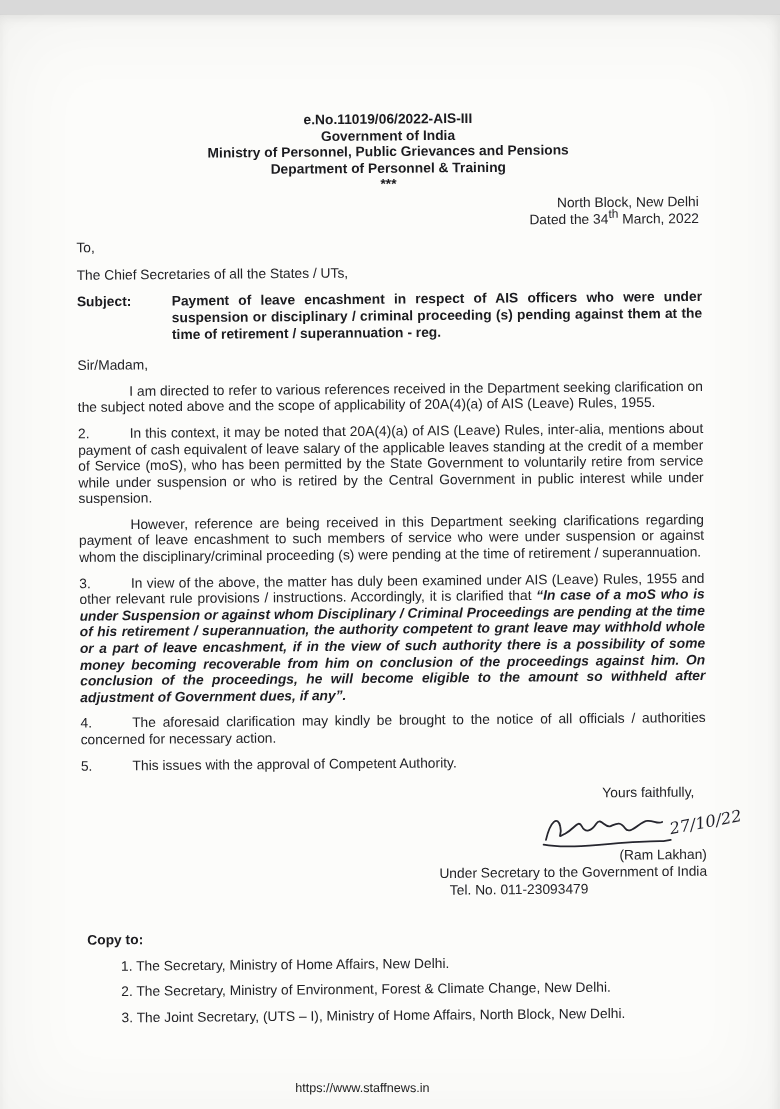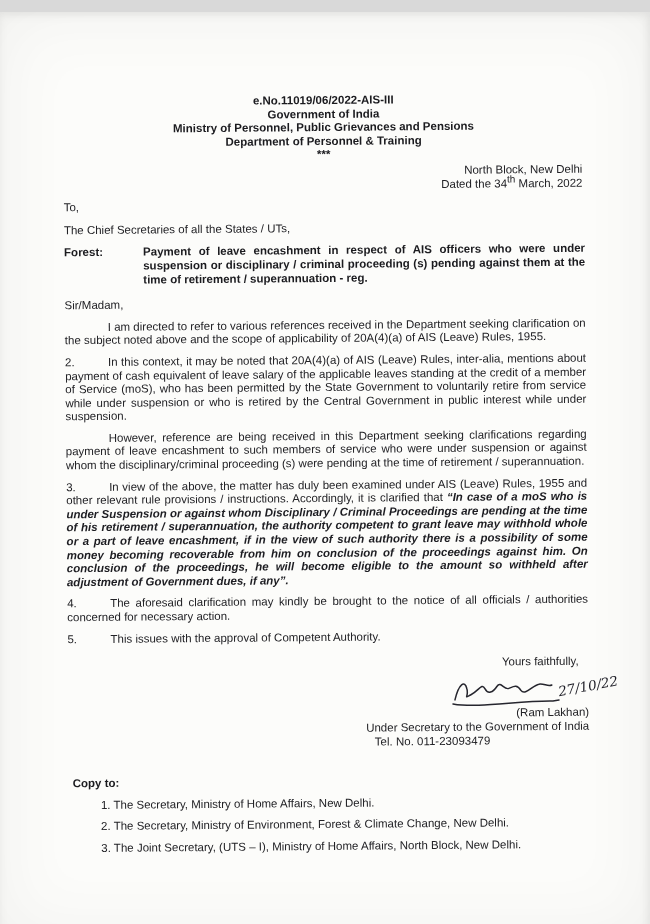--- a/index.html
+++ b/index.html
@@ -71,21 +71,21 @@
 
     <div class="place-date">
       <div>North Block, New Delhi</div>
       <div><span>Dated the 34</span><sup>th</sup><span> March, 2022</span></div>
     </div>
 
     <div class="to-label">To,</div>
     <div class="recipient">The Chief Secretaries of all the States / UTs,</div>
 
     <div class="subject">
-      <div class="subject-label">Forest:</div>
+      <div class="subject-label">Subject:</div>
       <div class="subject-text">Payment of leave encashment in respect of AIS officers who were under suspension or disciplinary / criminal proceeding (s) pending against them at the time of retirement / superannuation - reg.</div>
     </div>
 
     <div class="salutation">Sir/Madam,</div>
 
     <p class="para indent">I am directed to refer to various references received in the Department seeking clarification on the subject noted above and the scope of applicability of 20A(4)(a) of AIS (Leave) Rules, 1955.</p>
 
     <p class="para"><span class="num">2.</span><span>In this context, it may be noted that 20A(4)(a) of AIS (Leave) Rules, inter-alia, mentions about payment of cash equivalent of leave salary of the applicable leaves standing at the credit of a member of Service (moS), who has been permitted by the State Government to voluntarily retire from service while under suspension or who is retired by the Central Government in public interest while under suspension.</span></p>
 
     <p class="para indent">However, reference are being received in this Department seeking clarifications regarding payment of leave encashment to such members of service who were under suspension or against whom the disciplinary/criminal proceeding (s) were pending at the time of retirement / superannuation.</p>
@@ -113,14 +113,15 @@
 
     <div class="copy-to">
       <div class="copy-label">Copy to:</div>
       <div class="copy-item">1. The Secretary, Ministry of Home Affairs, New Delhi.</div>
       <div class="copy-item">2. The Secretary, Ministry of Environment, Forest &amp; Climate Change, New Delhi.</div>
       <div class="copy-item">3. The Joint Secretary, (UTS – I), Ministry of Home Affairs, North Block, New Delhi.</div>
     </div>
 
   </div>
 
+  <div class="footer-url">https://www.staffnews.in</div>
   <div class="bottom-bar"></div>
 </div>
 
 </body></html>

